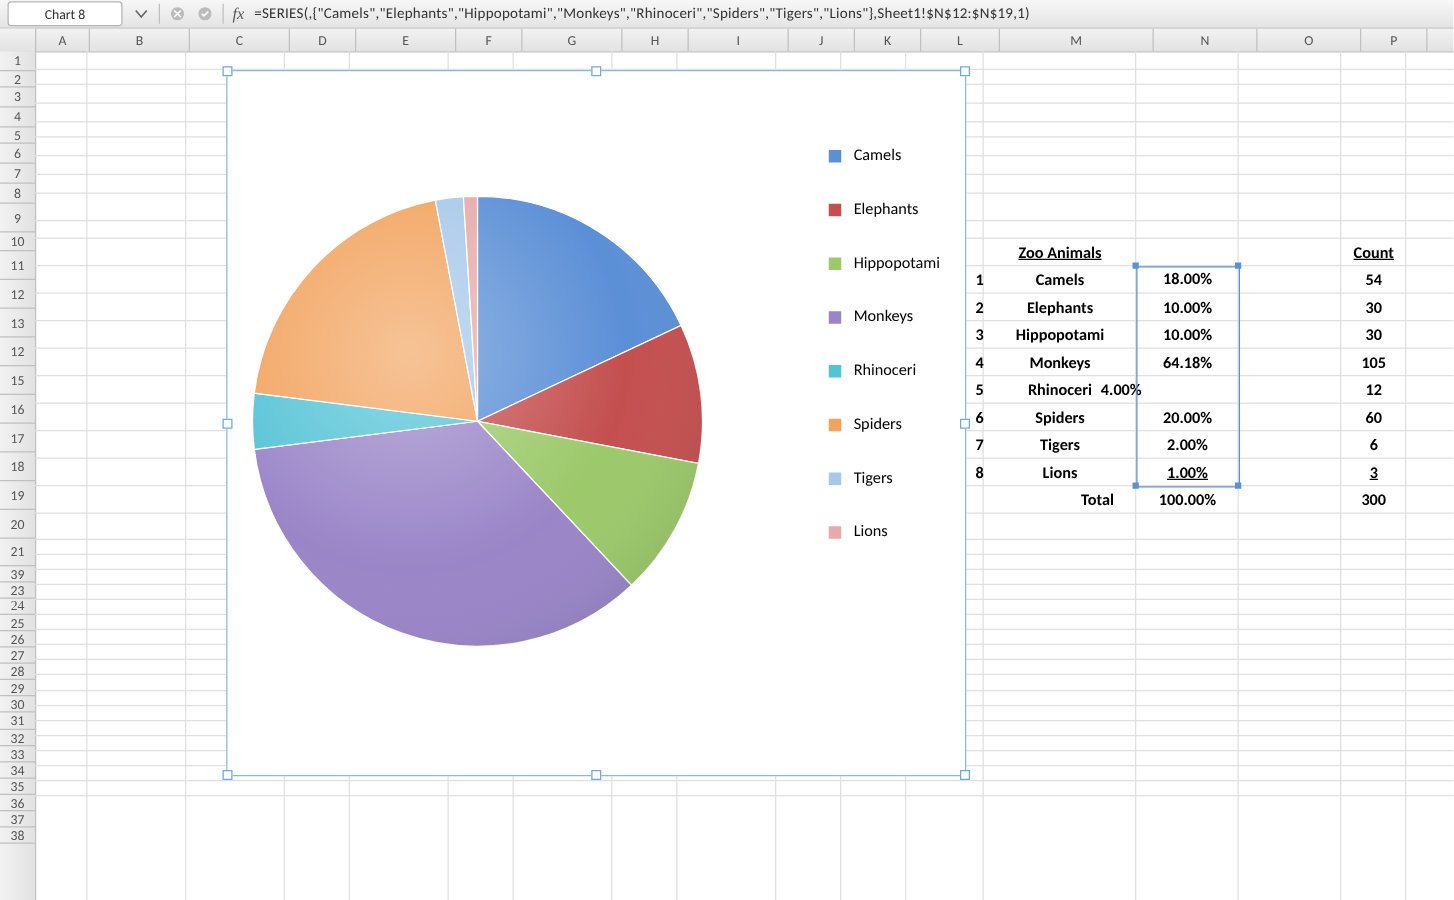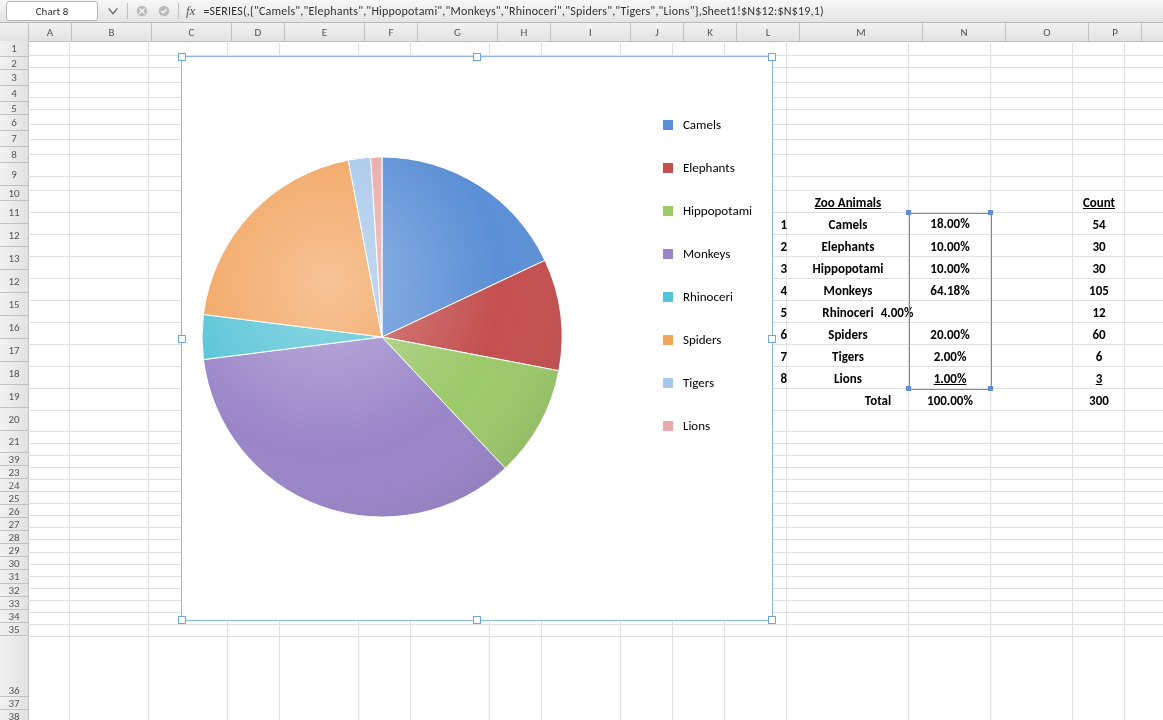--- a/index.html
+++ b/index.html
@@ -116,21 +116,21 @@
         <div class="rowhdr" style="height: 12px;">26</div>
         <div class="rowhdr" style="height: 12px;">27</div>
         <div class="rowhdr" style="height: 12px;">28</div>
         <div class="rowhdr" style="height: 12px;">29</div>
         <div class="rowhdr" style="height: 12px;">30</div>
         <div class="rowhdr" style="height: 13px;">31</div>
         <div class="rowhdr" style="height: 12px; text-align: right;">32</div>
         <div class="rowhdr" style="height: 12px;">33</div>
         <div class="rowhdr" style="height: 12px;">34</div>
         <div class="rowhdr" style="height: 12px;">35</div>
-        <div class="rowhdr" style="height: 12px; margin-top: 48px;">36</div>
+        <div class="rowhdr" style="height: 12px;">36</div>
         <div class="rowhdr" style="height: 12px;">37</div>
         <div class="rowhdr" style="height: 12px;">38</div>
       </div>
     <div class="cells" id="cells">
       <div class="gridlines" id="gridlines">
           <div class="row" style="top: 14px;"></div>
           <div class="row" style="top: 26px;"></div>
           <div class="row" style="top: 41px;"></div>
           <div class="row" style="top: 56px;"></div>
           <div class="row" style="top: 68px;"></div>

